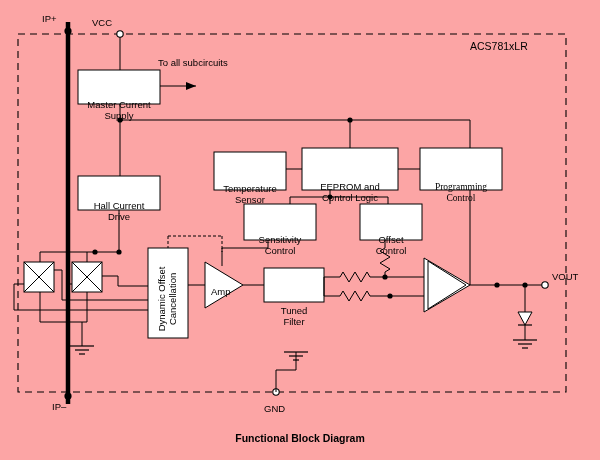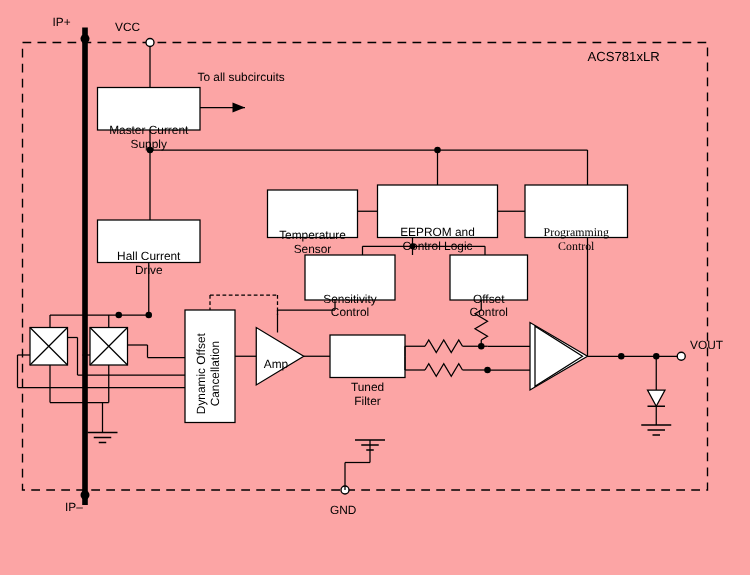--- a/index.html
+++ b/index.html
@@ -240,13 +240,14 @@
 Control</div>
   <div class="boxlbl" style="left:360px; top:204px; width:62px; height:36px;">Offset
 Control</div>
   <div class="boxlbl" style="left:264px; top:268px; width:60px; height:50px;">Tuned
 Filter</div>
   <div class="lbl" style="left:211px; top:287px;">Amp</div>
 
   <div class="vert" style="left:123px; top:288px; width:90px; transform: rotate(-90deg);">Dynamic Offset
 Cancellation</div>
 
+  <div class="caption" style="left:0; top:432px;">Functional Block Diagram</div>
 </div>
 
 </body></html>

